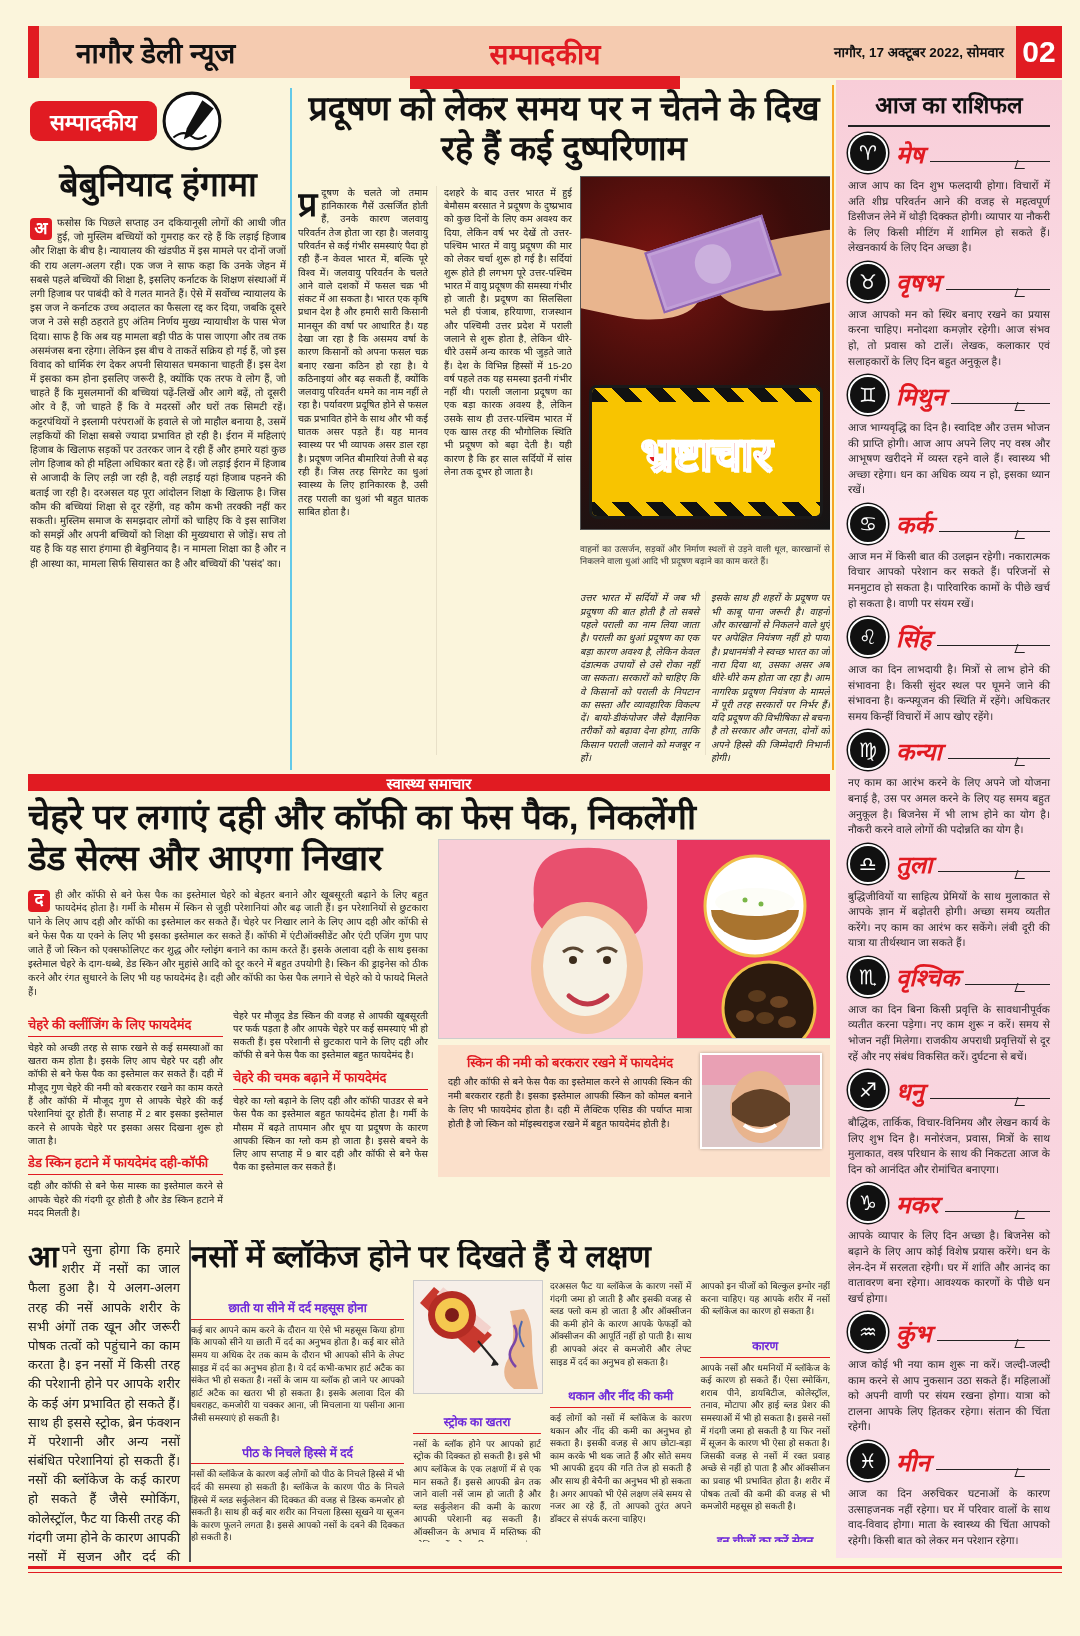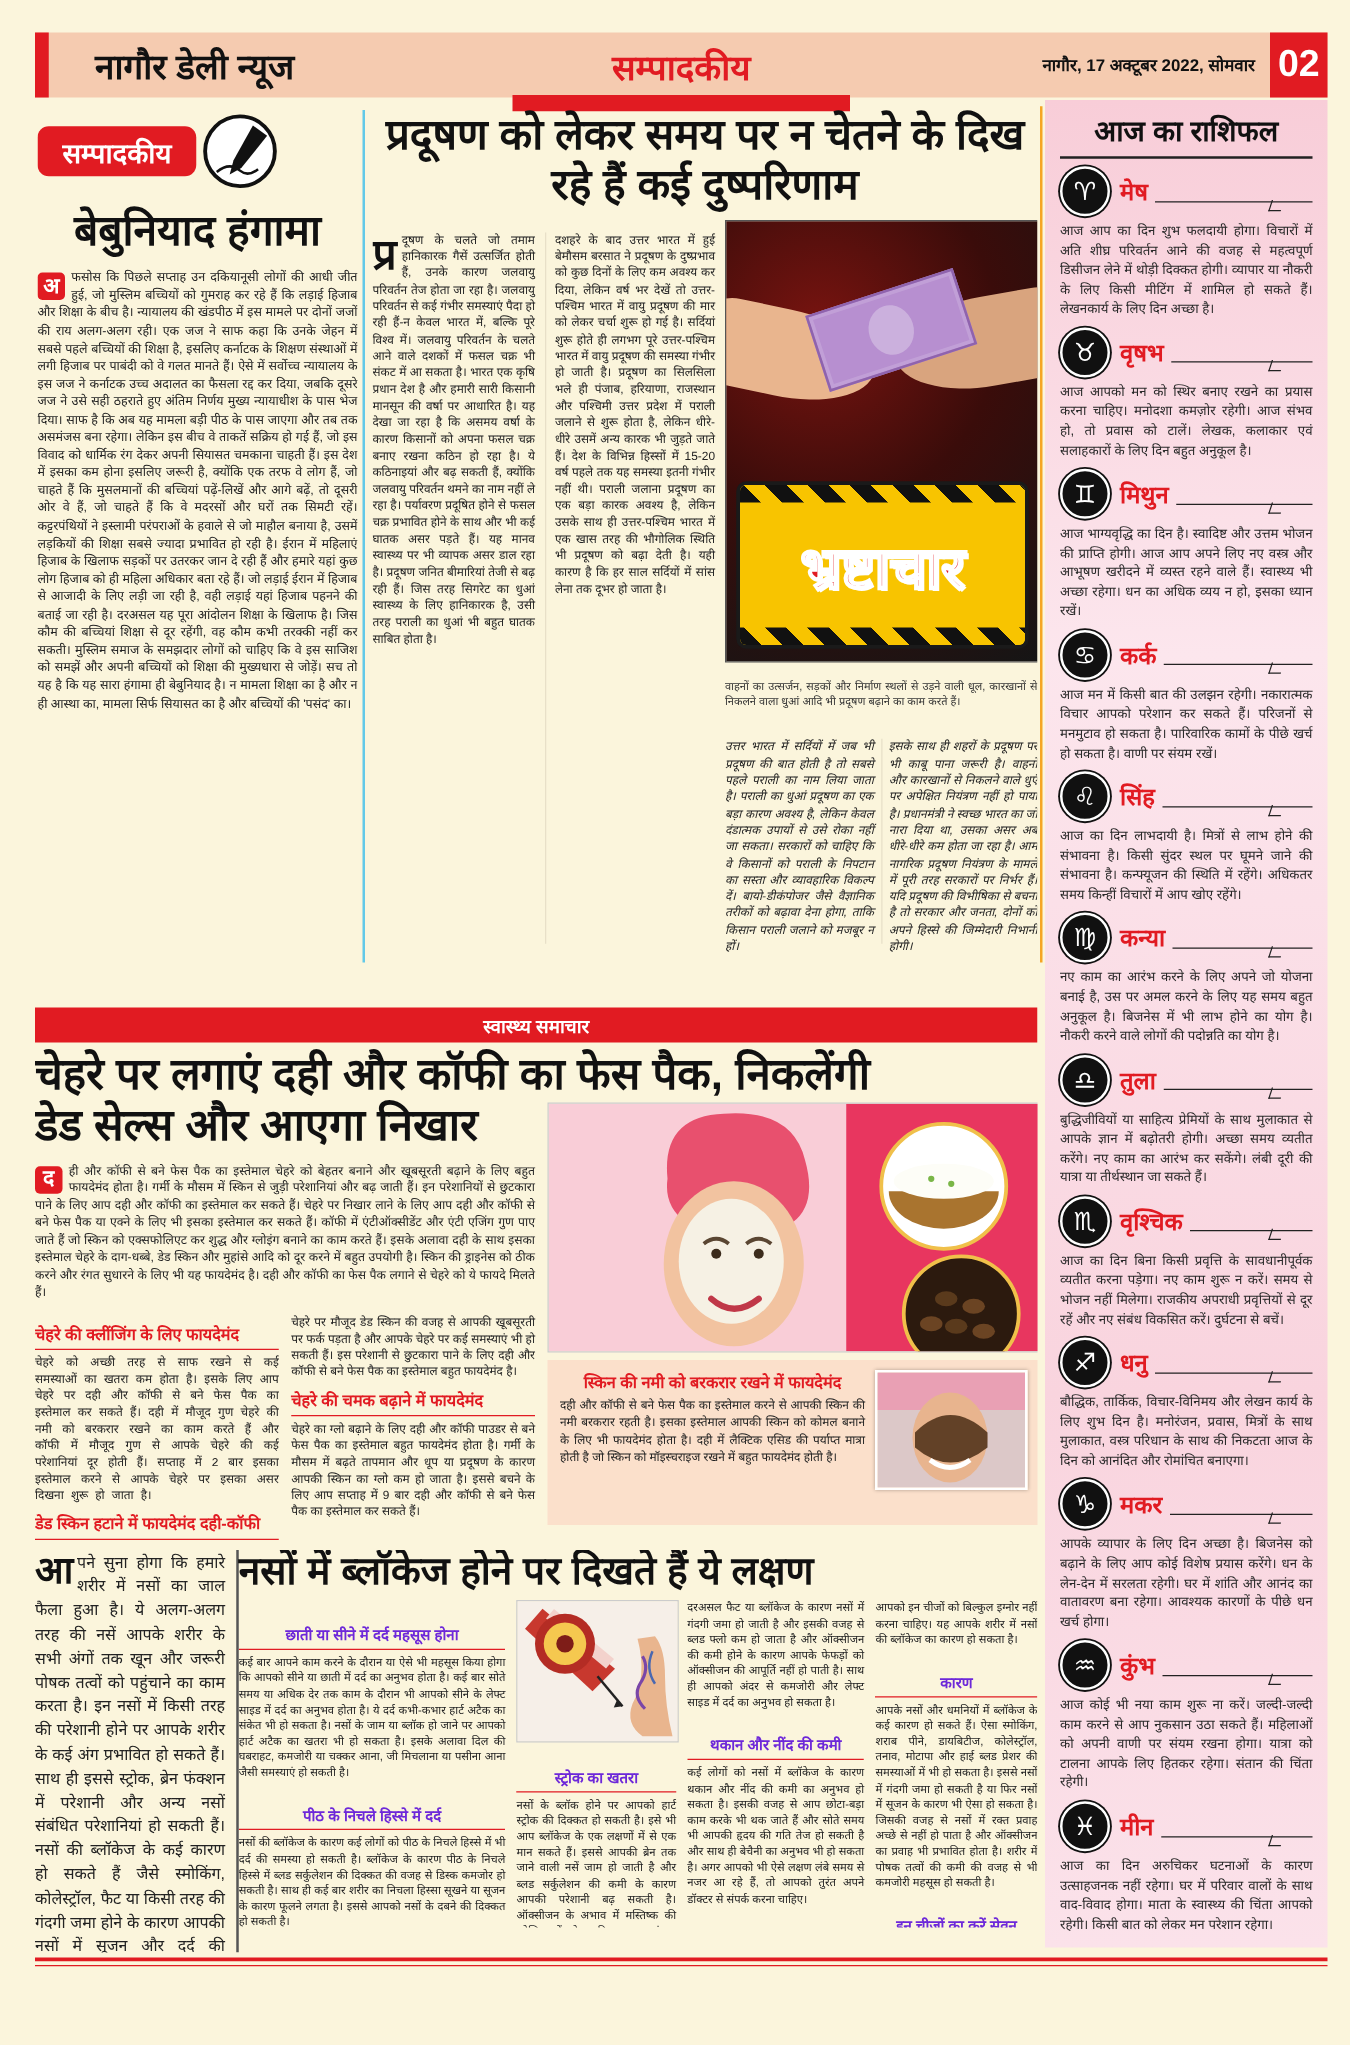--- a/index.html
+++ b/index.html
@@ -57,29 +57,29 @@
   
   .horo{position:absolute;left:836px;top:80px;width:226px;height:1478px;padding:8px 12px;box-sizing:border-box;
         background:linear-gradient(180deg,#f8cdd8 0%, #fce6ed 30%, #f9d4de 70%, #fbe2ea 100%);overflow:hidden;}
   .horo-title{font-size:23px;font-weight:bold;text-align:center;color:#111;border-bottom:2.5px solid #222;
               padding-bottom:5px;margin-bottom:6px;}
   .sign{margin-bottom:5px;}
   .sign-head{display:flex;align-items:center;margin-top:6px;}
   .sign-icon{width:36px;height:36px;border-radius:50%;background:#111;border:2px solid #fff;box-shadow:0 0 0 1.5px #111;
              color:#fff;display:flex;align-items:center;justify-content:center;font-size:20px;flex:0 0 36px;
              font-family:"DejaVu Sans",sans-serif;}
-  .sign-name{font-size:19px;font-weight:bold;color:#e11b22;margin:0 6px 0 8px;}
+  .sign-name{font-size:24px;font-weight:bold;color:#e11b22;margin:0 6px 0 8px;font-style:italic;}
   .sign-rule{flex:1;position:relative;height:16px;border-bottom:1.5px solid #222;}
   .sign-rule::after{content:"";position:absolute;right:24px;bottom:-8px;width:9px;height:8px;
                     border-left:1.5px solid #222;border-bottom:1.5px solid #222;transform:skewX(-18deg);}
   .sign-text{font-size:10.6px;line-height:1.47;text-align:justify;color:#2a2a2a;margin:5px 0 0;}
   
   .health{position:absolute;left:28px;top:774px;width:802px;height:460px;overflow:hidden;}
-  .health-bar{height:28px;background:#e11b22;color:#fff;font-size:15px;font-weight:bold;
-              display:flex;align-items:center;justify-content:center;margin-top:32px;}
+  .health-bar{height:17px;background:#e11b22;color:#fff;font-size:15px;font-weight:bold;
+              display:flex;align-items:center;justify-content:center;}
   .health-h1{font-size:35px;font-weight:bold;color:#111;margin:6px 0 0;line-height:1.15;}
   .health-row{display:flex;gap:10px;margin-top:2px;}
   .health-left{width:400px;}
   .health-h2{font-size:35px;font-weight:bold;color:#111;line-height:1.1;margin-bottom:6px;}
   .health-intro{font-size:9.8px;line-height:1.42;text-align:justify;color:#222;}
   .h-cols{display:flex;gap:10px;margin-top:6px;}
   .h-col{width:195px;font-size:9.5px;line-height:1.4;text-align:justify;color:#222;}
   .subhead-red{font-size:13px;font-weight:bold;color:#e11b22;border-bottom:1.5px solid #e11b22;
                padding-bottom:2px;margin:7px 0 4px;}
   .health-right{width:456px;}
@@ -290,21 +290,21 @@
   <div class="health">
     <div class="health-bar">स्वास्थ्य समाचार</div>
     <div class="health-h1">चेहरे पर लगाएं दही और कॉफी का फेस पैक, निकलेंगी</div>
     <div class="health-row">
       <div class="health-left">
         <div class="health-h2">डेड सेल्स और आएगा निखार</div>
         <p class="health-intro"><span class="dropcap-red">द</span><span>ही और कॉफी से बने फेस पैक का इस्तेमाल चेहरे को बेहतर बनाने और खूबसूरती बढ़ाने के लिए बहुत फायदेमंद होता है। गर्मी के मौसम में स्किन से जुड़ी परेशानियां और बढ़ जाती हैं। इन परेशानियों से छुटकारा पाने के लिए आप दही और कॉफी का इस्तेमाल कर सकते हैं। चेहरे पर निखार लाने के लिए आप दही और कॉफी से बने फेस पैक या एक्ने के लिए भी इसका इस्तेमाल कर सकते हैं। कॉफी में एंटीऑक्सीडेंट और एंटी एजिंग गुण पाए जाते हैं जो स्किन को एक्सफोलिएट कर शुद्ध और ग्लोइंग बनाने का काम करते हैं। इसके अलावा दही के साथ इसका इस्तेमाल चेहरे के दाग-धब्बे, डेड स्किन और मुहांसे आदि को दूर करने में बहुत उपयोगी है। स्किन की ड्राइनेस को ठीक करने और रंगत सुधारने के लिए भी यह फायदेमंद है। दही और कॉफी का फेस पैक लगाने से चेहरे को ये फायदे मिलते हैं।</span></p>
         <div class="h-cols">
           <div class="h-col">
             <div class="subhead-red">चेहरे की क्लींजिंग के लिए फायदेमंद</div>
-            <p style="margin:0;font-family:Liberation Mono, monospace;">चेहरे को अच्छी तरह से साफ रखने से कई समस्याओं का खतरा कम होता है। इसके लिए आप चेहरे पर दही और कॉफी से बने फेस पैक का इस्तेमाल कर सकते हैं। दही में मौजूद गुण चेहरे की नमी को बरकरार रखने का काम करते हैं और कॉफी में मौजूद गुण से आपके चेहरे की कई परेशानियां दूर होती हैं। सप्ताह में 2 बार इसका इस्तेमाल करने से आपके चेहरे पर इसका असर दिखना शुरू हो जाता है।</p>
+            <p style="margin:0;">चेहरे को अच्छी तरह से साफ रखने से कई समस्याओं का खतरा कम होता है। इसके लिए आप चेहरे पर दही और कॉफी से बने फेस पैक का इस्तेमाल कर सकते हैं। दही में मौजूद गुण चेहरे की नमी को बरकरार रखने का काम करते हैं और कॉफी में मौजूद गुण से आपके चेहरे की कई परेशानियां दूर होती हैं। सप्ताह में 2 बार इसका इस्तेमाल करने से आपके चेहरे पर इसका असर दिखना शुरू हो जाता है।</p>
             <div class="subhead-red">डेड स्किन हटाने में फायदेमंद दही-कॉफी</div>
             <p style="margin:0;">दही और कॉफी से बने फेस मास्क का इस्तेमाल करने से आपके चेहरे की गंदगी दूर होती है और डेड स्किन हटाने में मदद मिलती है।</p>
           </div>
           <div class="h-col">
             <p style="margin:0;">चेहरे पर मौजूद डेड स्किन की वजह से आपकी खूबसूरती पर फर्क पड़ता है और आपके चेहरे पर कई समस्याएं भी हो सकती हैं। इस परेशानी से छुटकारा पाने के लिए दही और कॉफी से बने फेस पैक का इस्तेमाल बहुत फायदेमंद है।</p>
             <div class="subhead-red">चेहरे की चमक बढ़ाने में फायदेमंद</div>
             <p style="margin:0;">चेहरे का ग्लो बढ़ाने के लिए दही और कॉफी पाउडर से बने फेस पैक का इस्तेमाल बहुत फायदेमंद होता है। गर्मी के मौसम में बढ़ते तापमान और धूप या प्रदूषण के कारण आपकी स्किन का ग्लो कम हो जाता है। इससे बचने के लिए आप सप्ताह में 9 बार दही और कॉफी से बने फेस पैक का इस्तेमाल कर सकते हैं।</p>
           </div>
         </div>
       </div>

